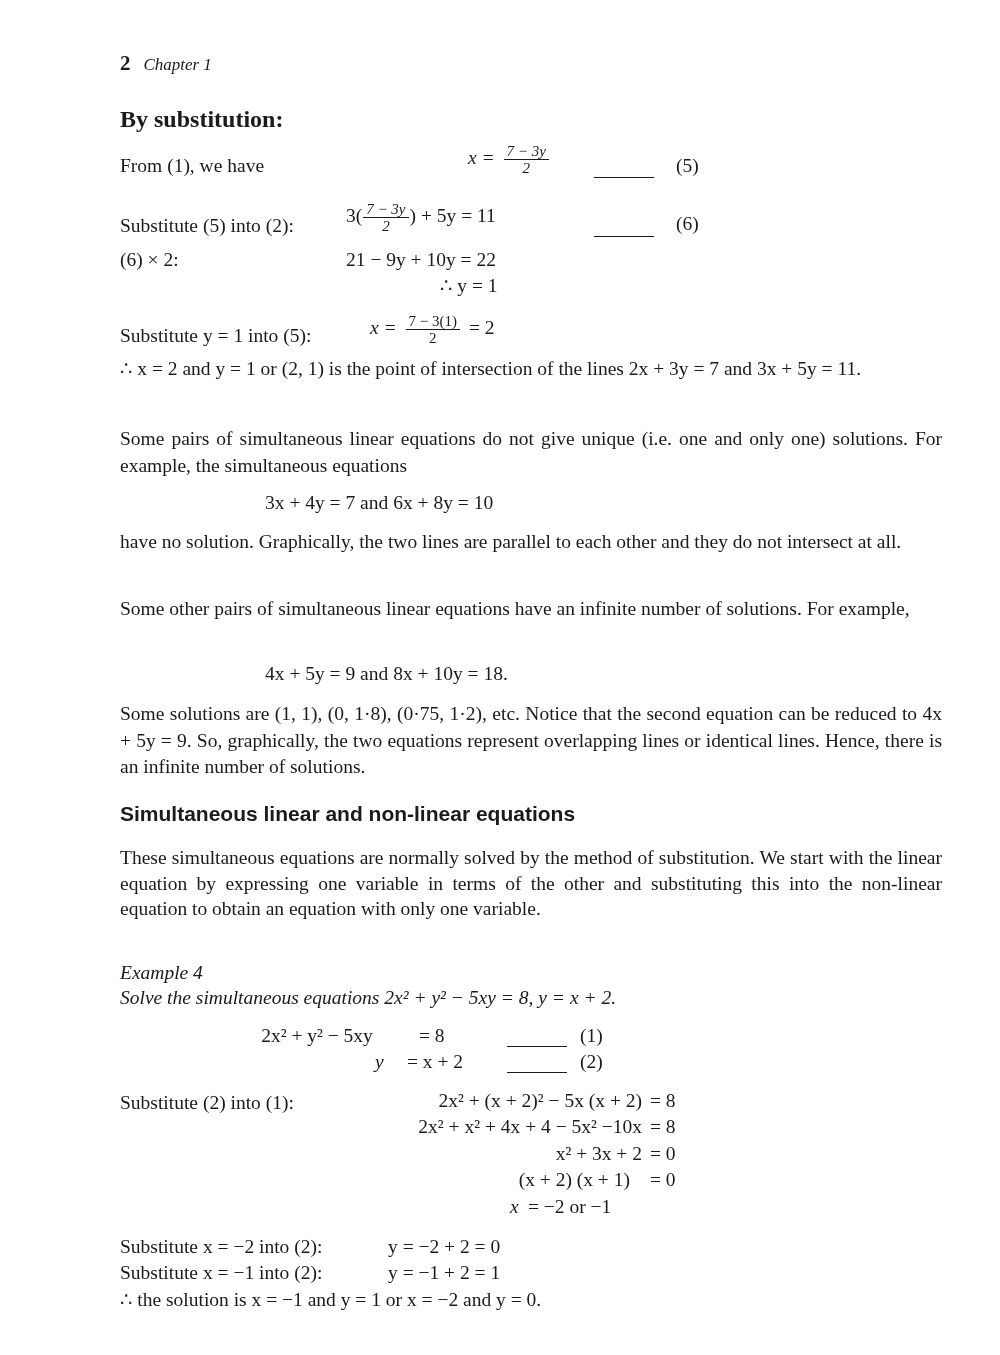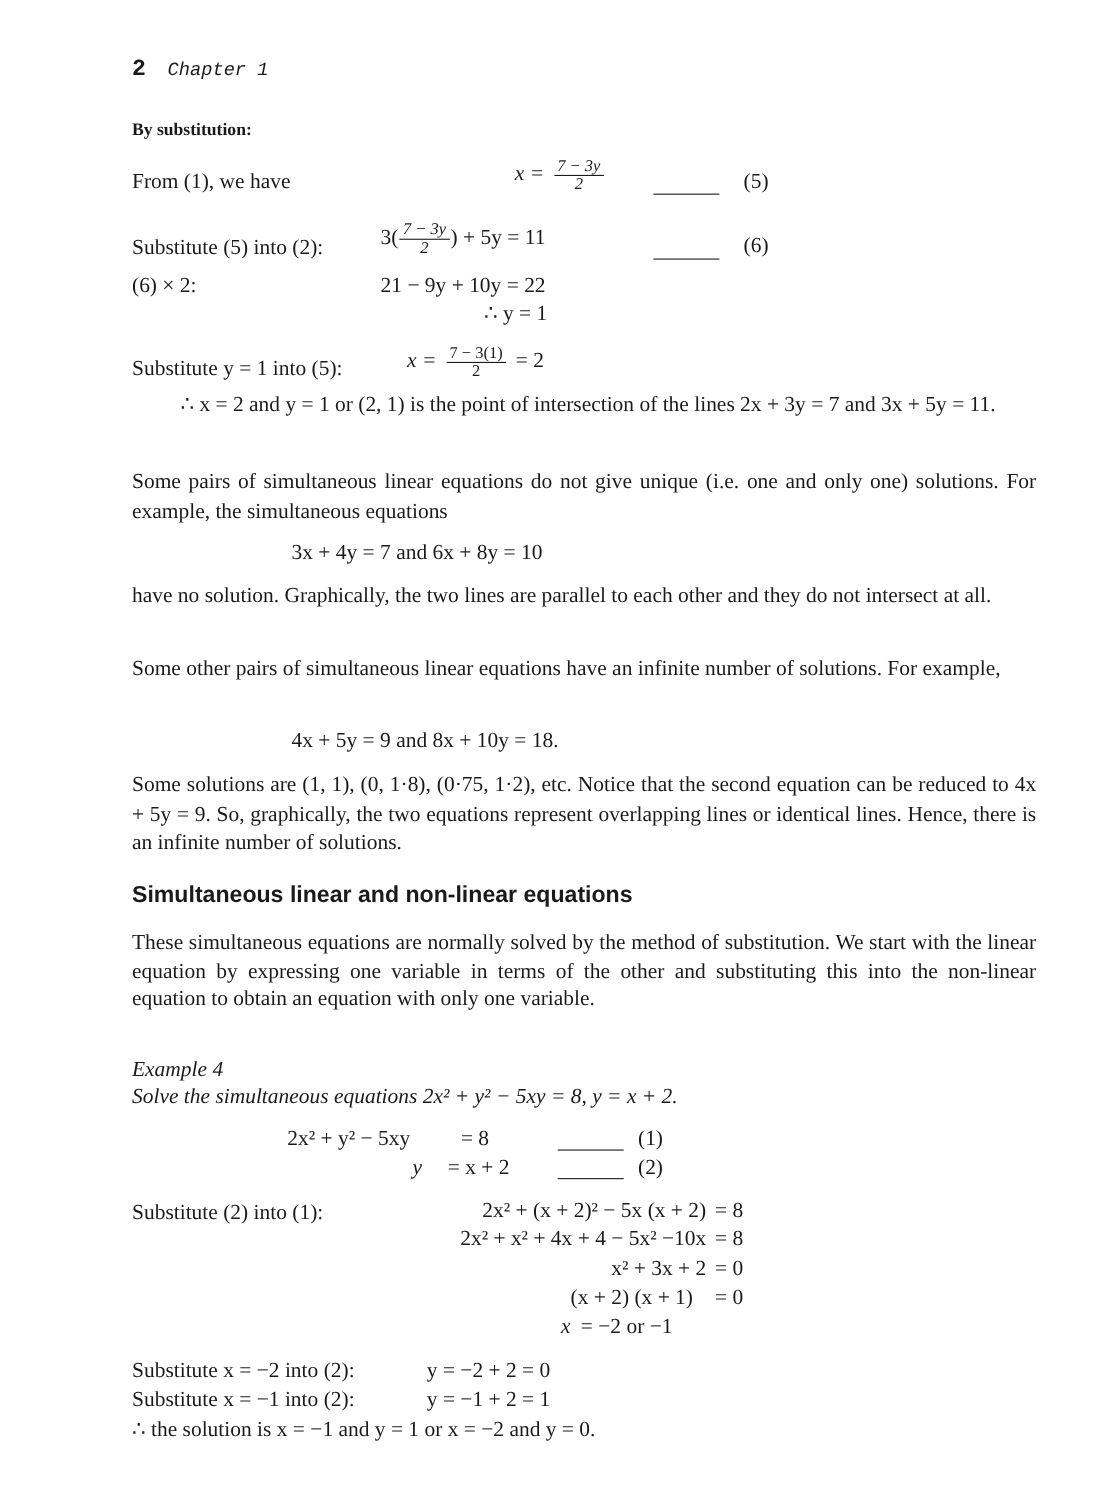--- a/index.html
+++ b/index.html
@@ -19,26 +19,26 @@
   .frac { display: inline-block; vertical-align: middle; text-align: center; font-size: 15px; line-height: 16px; margin: 0 4px; }
   .frac .num { display: block; border-bottom: 1px solid #1a1a1a; padding: 0 3px; }
   .frac .den { display: block; }
   .dash { display: inline-block; width: 60px; border-top: 1.6px solid #1a1a1a; vertical-align: middle; }
   .rt { text-align: right; }
   .heading { font-family: "Liberation Sans", "DejaVu Sans", sans-serif; font-weight: bold; font-size: 21px; }
 </style>
 </head>
 <body>
 
-<div class="abs t" style="left:120px; top:50px;font-family:Liberation Mono, monospace;">
+<div class="abs t" style="left:120px; top:50px;">
   <span class="bold" style="font-size:21px;">2</span>
   <span class="it" style="font-size:17px; margin-left:8px;">Chapter 1</span>
 </div>
 
-<div class="abs t bold" style="left:120px; top:106px; font-size:16px;">By substitution:</div>
+<div class="abs t bold" style="left:120px; top:106px; font-size:24px;">By substitution:</div>
 
 <div class="abs t" style="left:120px; top:153px;">From (1), we have</div>
 <div class="abs t" style="left:468px; top:143px;">
   <span class="it">x =</span>
   <span class="frac it"><span class="num">7 − 3y</span><span class="den">2</span></span>
 </div>
 <div class="abs" style="left:594px; top:167px;"><span class="dash"></span></div>
 <div class="abs t" style="left:676px; top:153px;">(5)</div>
 
 <div class="abs t" style="left:120px; top:213px;">Substitute (5) into (2):</div>
@@ -52,21 +52,21 @@
 <div class="abs t" style="left:346px; top:247px;">21 − 9y + 10y = 22</div>
 <div class="abs t" style="left:440px; top:273px;">∴ y = 1</div>
 
 <div class="abs t" style="left:120px; top:323px;">Substitute y = 1 into (5):</div>
 <div class="abs t" style="left:370px; top:313px;">
   <span class="it">x =</span>
   <span class="frac"><span class="num">7 − 3(1)</span><span class="den">2</span></span>
   <span>= 2</span>
 </div>
 
-<div class="para" style="top:356px;margin-left:44px;">∴ x = 2 and y = 1 or (2, 1) is the point of intersection of the lines 2x + 3y = 7 and 3x + 5y = 11.</div>
+<div class="para" style="top:356px;">∴ x = 2 and y = 1 or (2, 1) is the point of intersection of the lines 2x + 3y = 7 and 3x + 5y = 11.</div>
 
 <div class="para" style="top:426px;">Some pairs of simultaneous linear equations do not give unique (i.e. one and only one) solutions. For example, the simultaneous equations</div>
 <div class="abs t" style="left:265px; top:490px;">3x + 4y = 7 and 6x + 8y = 10</div>
 <div class="para" style="top:529px;">have no solution. Graphically, the two lines are parallel to each other and they do not intersect at all.</div>
 <div class="para" style="top:596px;">Some other pairs of simultaneous linear equations have an infinite number of solutions. For example,</div>
 <div class="abs t" style="left:265px; top:661px;">4x + 5y = 9 and 8x + 10y = 18.</div>
 <div class="para" style="top:701px;">Some solutions are (1, 1), (0, 1·8), (0·75, 1·2), etc. Notice that the second equation can be reduced to 4x + 5y = 9. So, graphically, the two equations represent overlapping lines or identical lines. Hence, there is an infinite number of solutions.</div>
 
 <div class="abs heading" style="left:120px; top:802px;">Simultaneous linear and non-linear equations</div>
 <div class="para" style="top:845px; line-height:25.5px;">These simultaneous equations are normally solved by the method of substitution. We start with the linear equation by expressing one variable in terms of the other and substituting this into the non-linear equation to obtain an equation with only one variable.</div>

